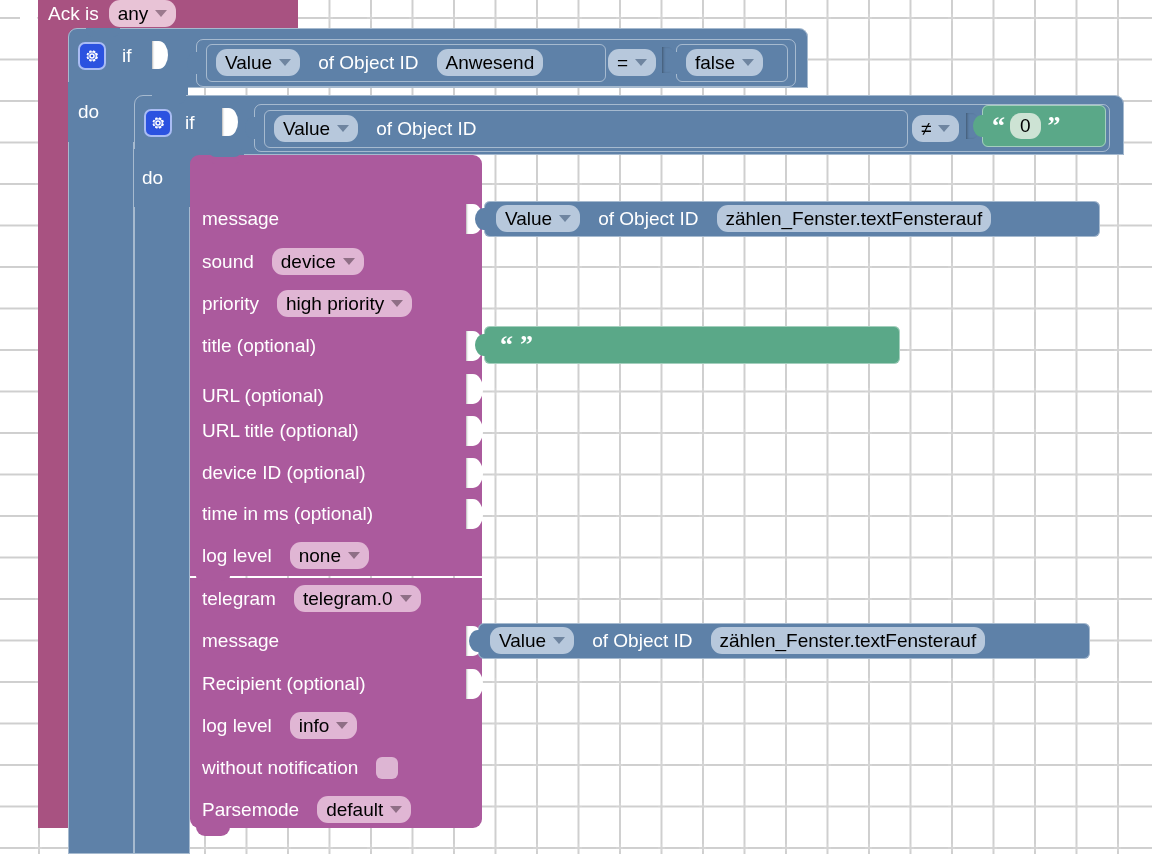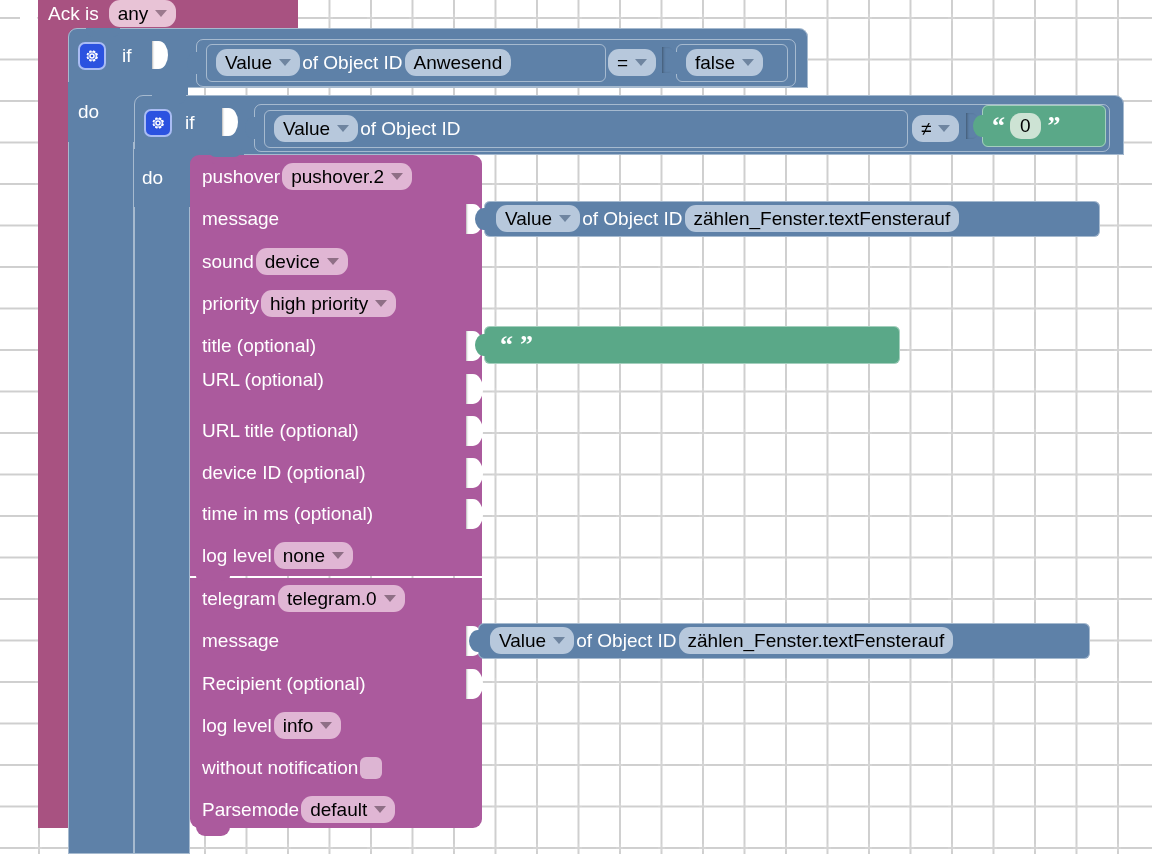--- a/index.html
+++ b/index.html
@@ -142,21 +142,21 @@
     line-height: 1;
     letter-spacing: -2px;
     font-family: "Liberation Serif", serif;
   }
 
   
   .row {
     position: absolute;
     display: flex;
     align-items: center;
-    gap: 2px;
+    gap: 18px;
     height: 27px;
   }
 </style>
 </head>
 <body>
 
 <div id="workspace">
 
   <div id="crosses">
       <div class="cross" style="left: 35px; top: 14px;"></div>
@@ -846,27 +846,20 @@
     <span class="field green" style="height:26px; padding:2px 10px 3px 10px;">
       <span>0</span>
     </span>
     <span class="quote">”</span>
   </div>
 
   <div class="blk c-purple" style="left:190px; top:155px; width:292px; height:421px; border-radius:9px 9px 0 0;"></div>
   <div class="blk topnotch c-purple" style="left:208px; top:155px;"></div>
   <div class="blk" style="left:208px; top:149px; width:34px; height:8px; background:#5e81a8; border-radius:0 0 9px 9px;"></div>
 
-  <div class="row" style="left:202px; top:163px;">
-    <span class="lbl">pushover</span>
-    <span class="field purple">
-      <span>pushover.2</span>
-      <i class="caret"></i>
-    </span>
-  </div>
 
   <div class="row" style="left:202px; top:205px;">
     <span class="lbl">message</span>
   </div>
   <div class="socket" style="left:466px; top:204px;"></div>
 
   <div class="row" style="left:202px; top:248px;">
     <span class="lbl">sound</span>
     <span class="field purple">
       <span>device</span>
@@ -880,21 +873,21 @@
       <span>high priority</span>
       <i class="caret"></i>
     </span>
   </div>
 
   <div class="row" style="left:202px; top:332px;">
     <span class="lbl">title (optional)</span>
   </div>
   <div class="socket" style="left:466px; top:331px;"></div>
 
-  <div class="row" style="left:202px; top:366px;text-align:right;">
+  <div class="row" style="left:202px; top:382px;text-align:right;">
     <span class="lbl">URL (optional)</span>
   </div>
   <div class="socket" style="left:466px; top:374px;"></div>
 
   <div class="row" style="left:202px; top:417px;">
     <span class="lbl">URL title (optional)</span>
   </div>
   <div class="socket" style="left:466px; top:416px;"></div>
 
   <div class="row" style="left:202px; top:459px;">

